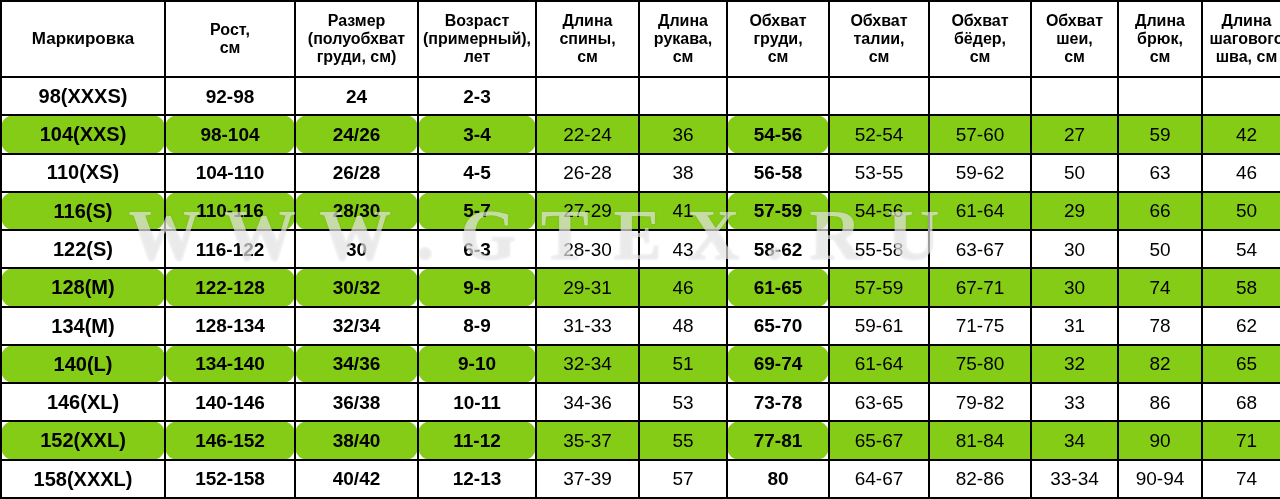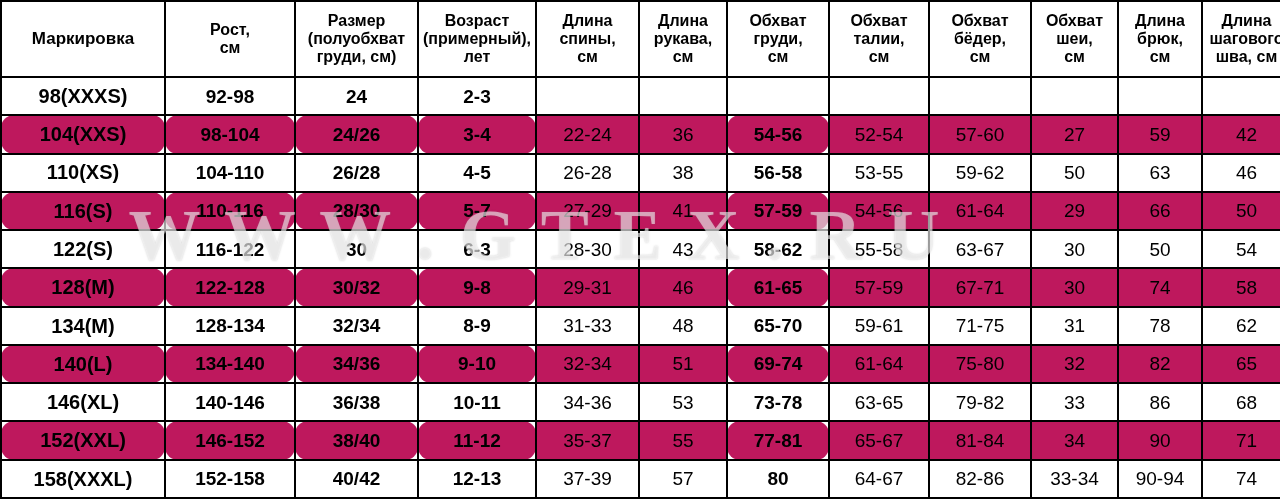--- a/index.html
+++ b/index.html
@@ -37,21 +37,21 @@
     height: 72px;
     background: #ffffff;
   }
   #size-table thead th.hdr-small {
     font-size: 16px;
   }
   #size-table tbody tr {
     height: 38px;
   }
   tbody tr.shade td {
-    background: #be185d;
+    background: #84cc16;
   }
   tbody tr.plain td {
     background: #ffffff;
   }
   tbody td {
     font-size: 19px;
   }
   tbody td.b {
     font-weight: bold;
     border-radius: 13px;

